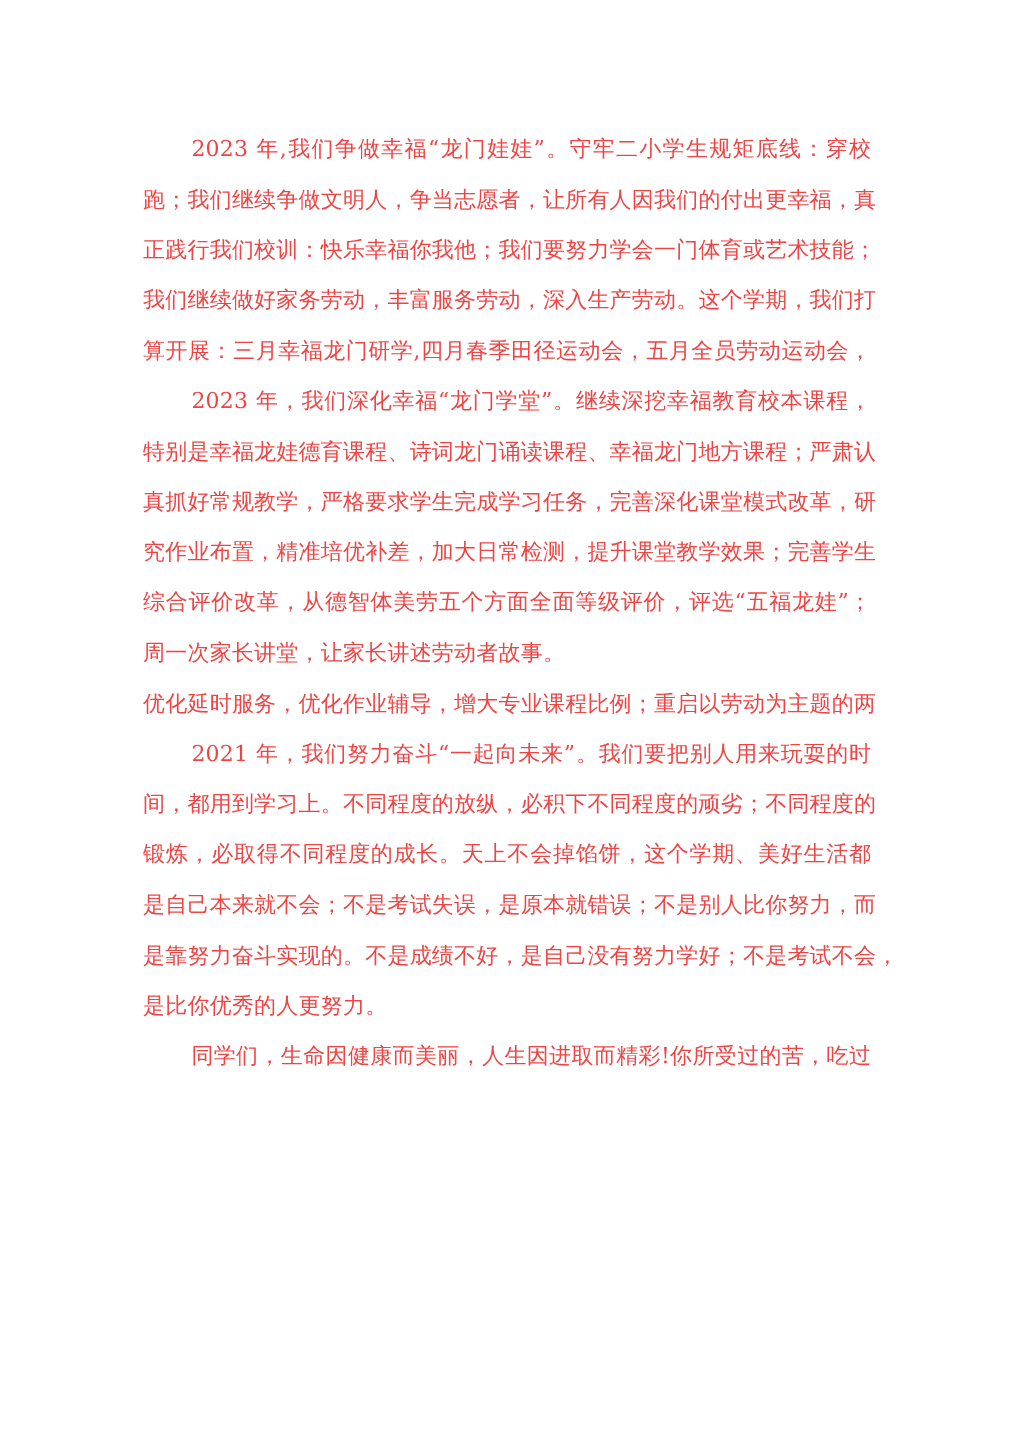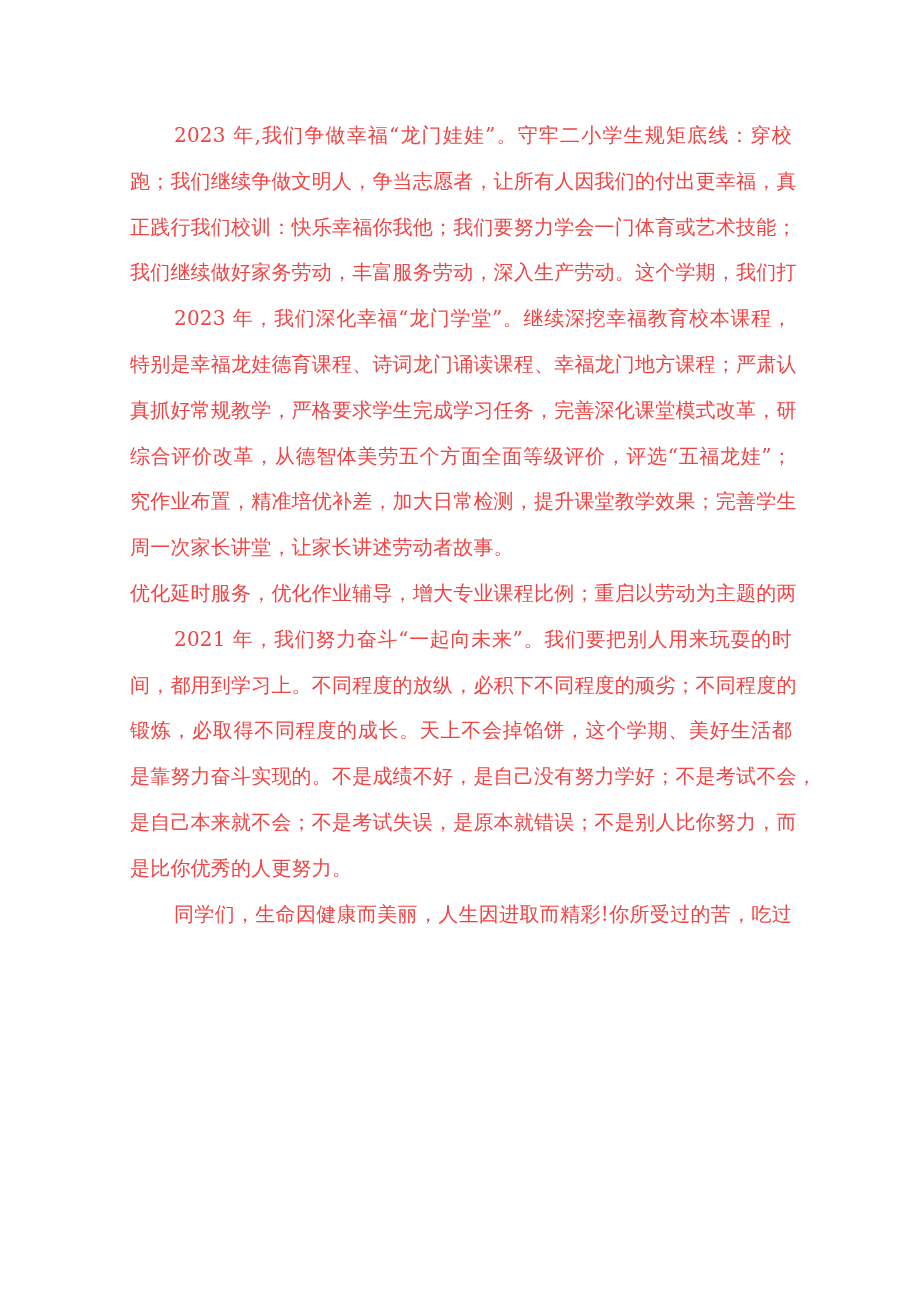--- a/index.html
+++ b/index.html
@@ -49,38 +49,39 @@
 <body>
 
 <div class="page">
   <div class="text-block">
 
     <div class="paragraph">
       <div class="line indent">2023 年,我们争做幸福“龙门娃娃”。守牢二小学生规矩底线：穿校</div>
       <div class="line">跑；我们继续争做文明人，争当志愿者，让所有人因我们的付出更幸福，真</div>
       <div class="line">正践行我们校训：快乐幸福你我他；我们要努力学会一门体育或艺术技能；</div>
       <div class="line">我们继续做好家务劳动，丰富服务劳动，深入生产劳动。这个学期，我们打</div>
+      <div class="line">算开展：三月幸福龙门研学,四月春季田径运动会，五月全员劳动运动会，</div>
     </div>
 
     <div class="paragraph">
       <div class="line indent">2023 年，我们深化幸福“龙门学堂”。继续深挖幸福教育校本课程，</div>
       <div class="line">特别是幸福龙娃德育课程、诗词龙门诵读课程、幸福龙门地方课程；严肃认</div>
       <div class="line">真抓好常规教学，严格要求学生完成学习任务，完善深化课堂模式改革，研</div>
+      <div class="line">究作业布置，精准培优补差，加大日常检测，提升课堂教学效果；完善学生</div>
       <div class="line">综合评价改革，从德智体美劳五个方面全面等级评价，评选“五福龙娃”；</div>
-      <div class="line">究作业布置，精准培优补差，加大日常检测，提升课堂教学效果；完善学生</div>
       <div class="line last">周一次家长讲堂，让家长讲述劳动者故事。</div>
       <div class="line">优化延时服务，优化作业辅导，增大专业课程比例；重启以劳动为主题的两</div>
     </div>
 
     <div class="paragraph">
       <div class="line indent">2021 年，我们努力奋斗“一起向未来”。我们要把别人用来玩耍的时</div>
       <div class="line">间，都用到学习上。不同程度的放纵，必积下不同程度的顽劣；不同程度的</div>
       <div class="line">锻炼，必取得不同程度的成长。天上不会掉馅饼，这个学期、美好生活都</div>
+      <div class="line">是自己本来就不会；不是考试失误，是原本就错误；不是别人比你努力，而</div>
       <div class="line">是靠努力奋斗实现的。不是成绩不好，是自己没有努力学好；不是考试不会，</div>
-      <div class="line">是自己本来就不会；不是考试失误，是原本就错误；不是别人比你努力，而</div>
       <div class="line last">是比你优秀的人更努力。</div>
     </div>
 
     <div class="paragraph">
       <div class="line indent">同学们，生命因健康而美丽，人生因进取而精彩!你所受过的苦，吃过</div>
     </div>
 
   </div>
 </div>
 

